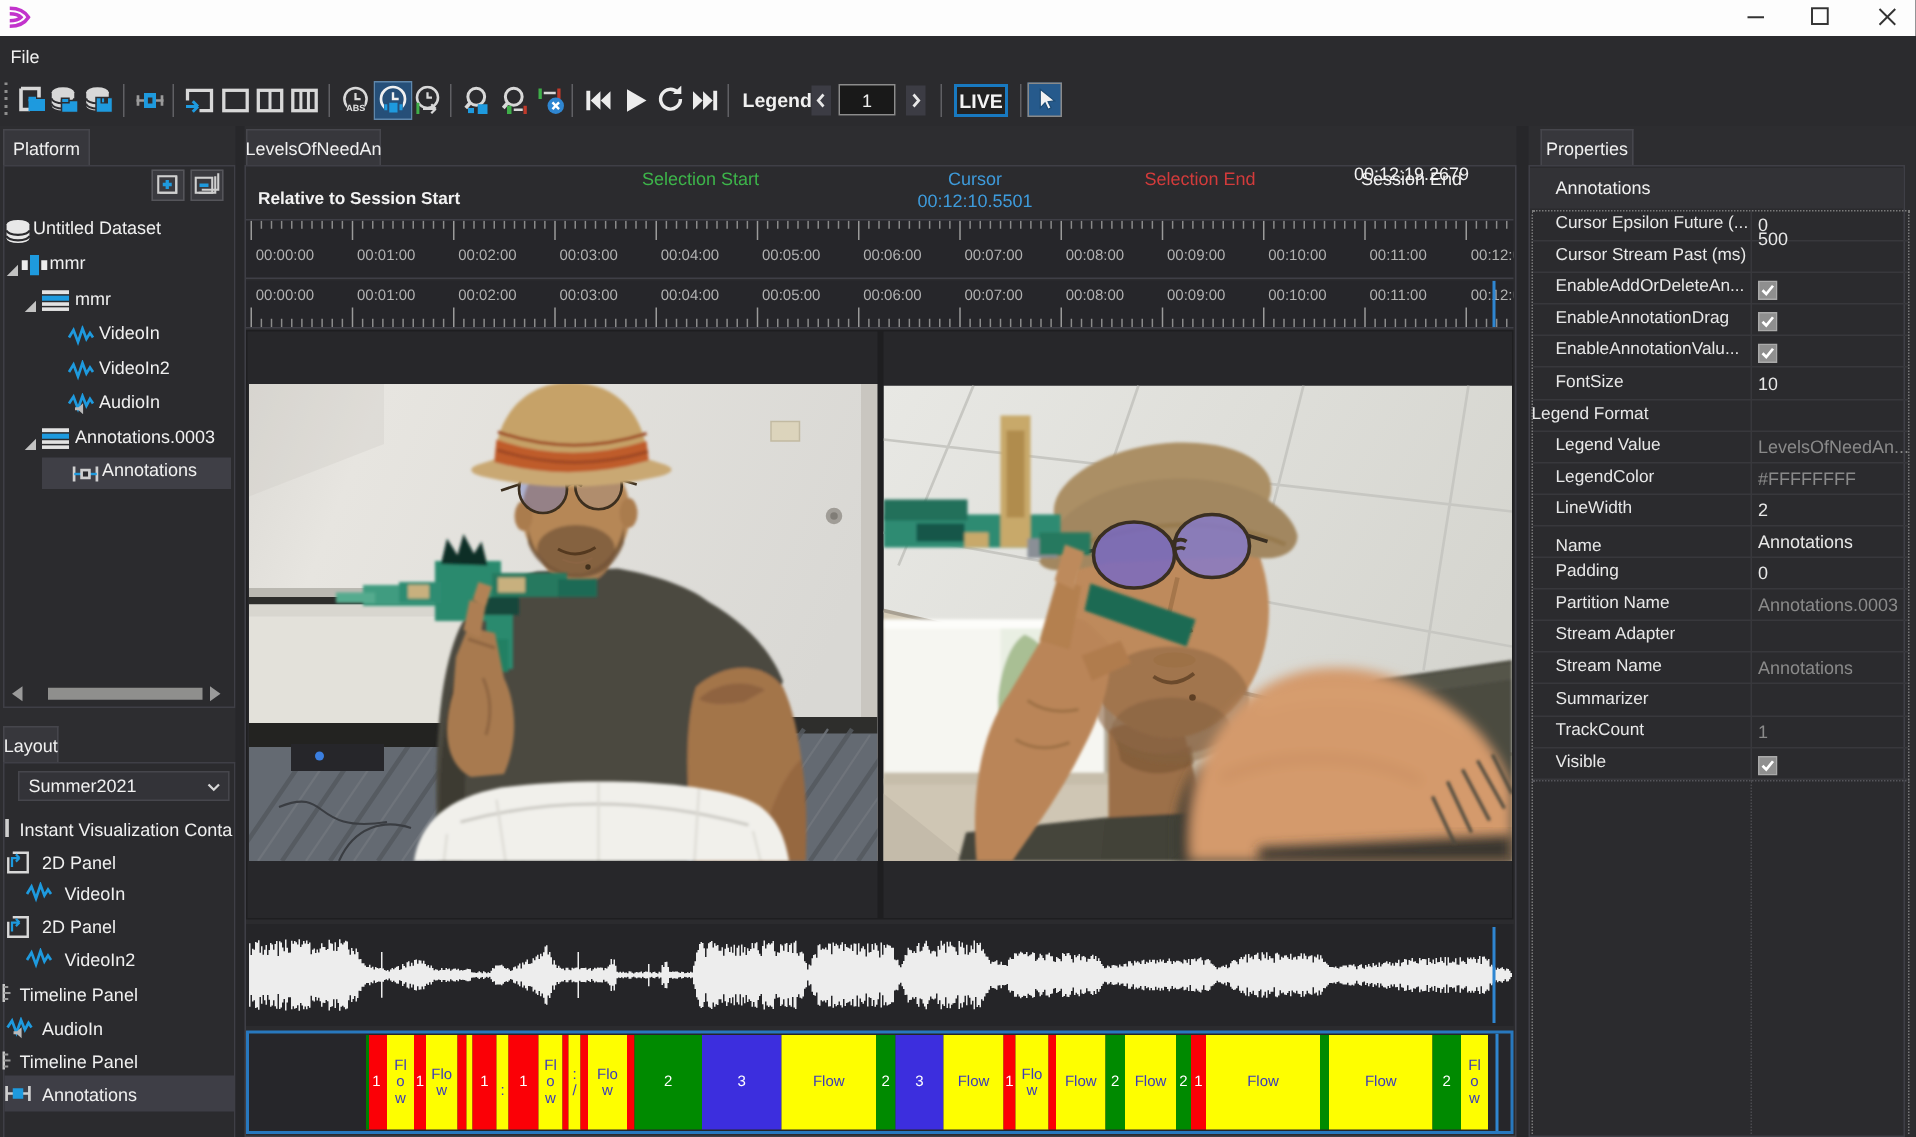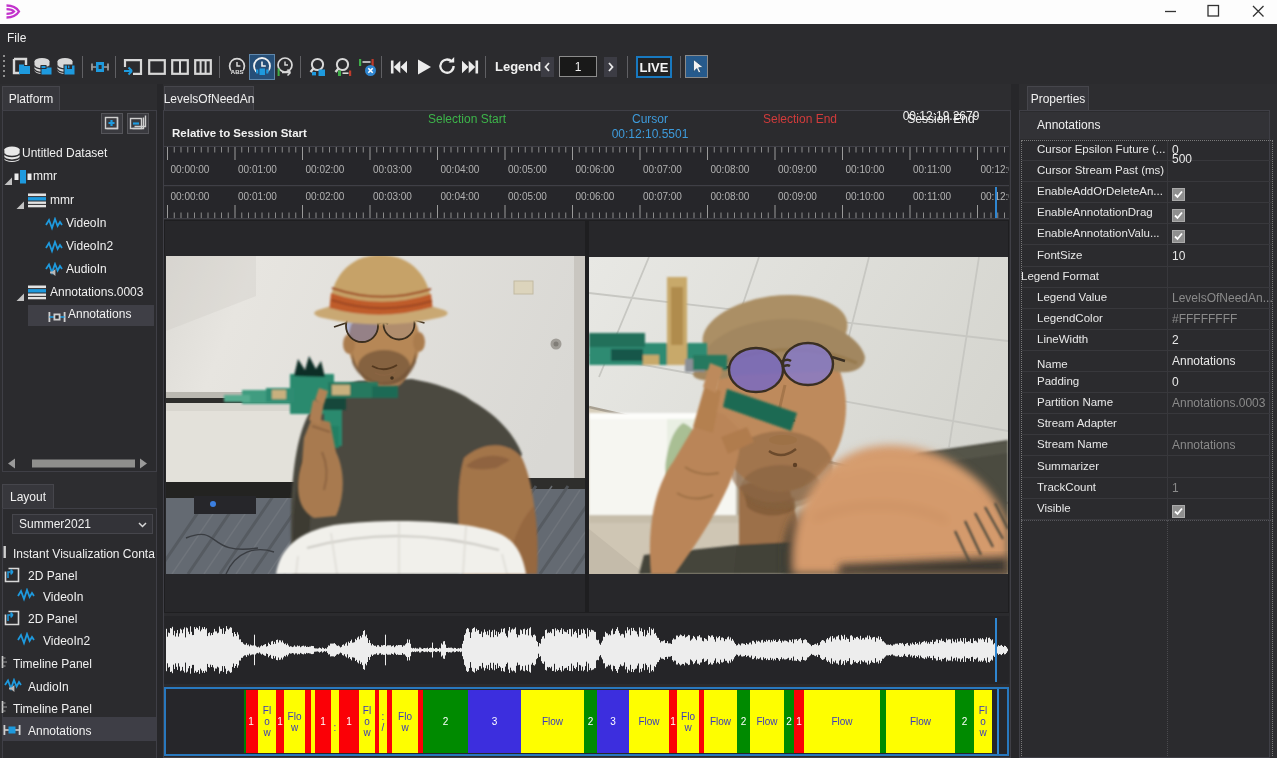--- a/index.html
+++ b/index.html
@@ -202,21 +202,21 @@
       <path d="M1.5 6h15" stroke="#1e9ade" stroke-width="1.6"></path>
       <rect x="5.5" y="2.5" width="7" height="7" fill="#cfcfcf"></rect>
       <rect x="7.3" y="4.3" width="3.4" height="3.4" fill="#2b2b2e"></rect>
     </svg></div>
 <div style="position:absolute;left:68px;top:304px"><span style="font-size:12px;color:#f0f0f0;white-space:nowrap">Annotations</span></div>
 <div class="abs" style="left:3px;top:456px;width:153px;height:13px"><svg width="153" height="13">
       <path d="M12 1.5 5 6.5l7 5z" fill="#9a9a9a"></path>
       <rect x="29" y="2.5" width="103" height="8" fill="#8f8f8d"></rect>
       <path d="M137 1.5l7 5-7 5z" fill="#9a9a9a"></path>
     </svg></div>
-<div class="tab" style="left:2px;top:484px;width:52px">Layout</div>
+<div class="tab" style="left:2px;top:484px;width:37px">Layout</div>
 <div class="panel" style="left:2px;top:508px;width:155px;height:250px;border-bottom:none"></div>
 <div class="abs" style="left:12px;top:514px;width:141px;height:20px;background:#333338;border:1px solid #46464c;box-sizing:border-box">
     <div class="abs" style="left:6px;top:2px;font-size:12px;color:#f0f0f0">Summer2021</div>
     <svg width="9" height="6" viewBox="0 0 9 6" style="position:absolute;right:5px;top:7px">
       <path d="M1 1l3.5 3.5L8 1" stroke="#d8d8d8" stroke-width="1.5" fill="none"></path>
     </svg>
   </div>
 <div style="position:absolute;left:3px;top:545px"><svg width="8" height="14" viewBox="0 0 8 14">
       <rect x="0.5" y="1" width="2.4" height="12" fill="#cfcfcf"></rect>
     </svg></div>

